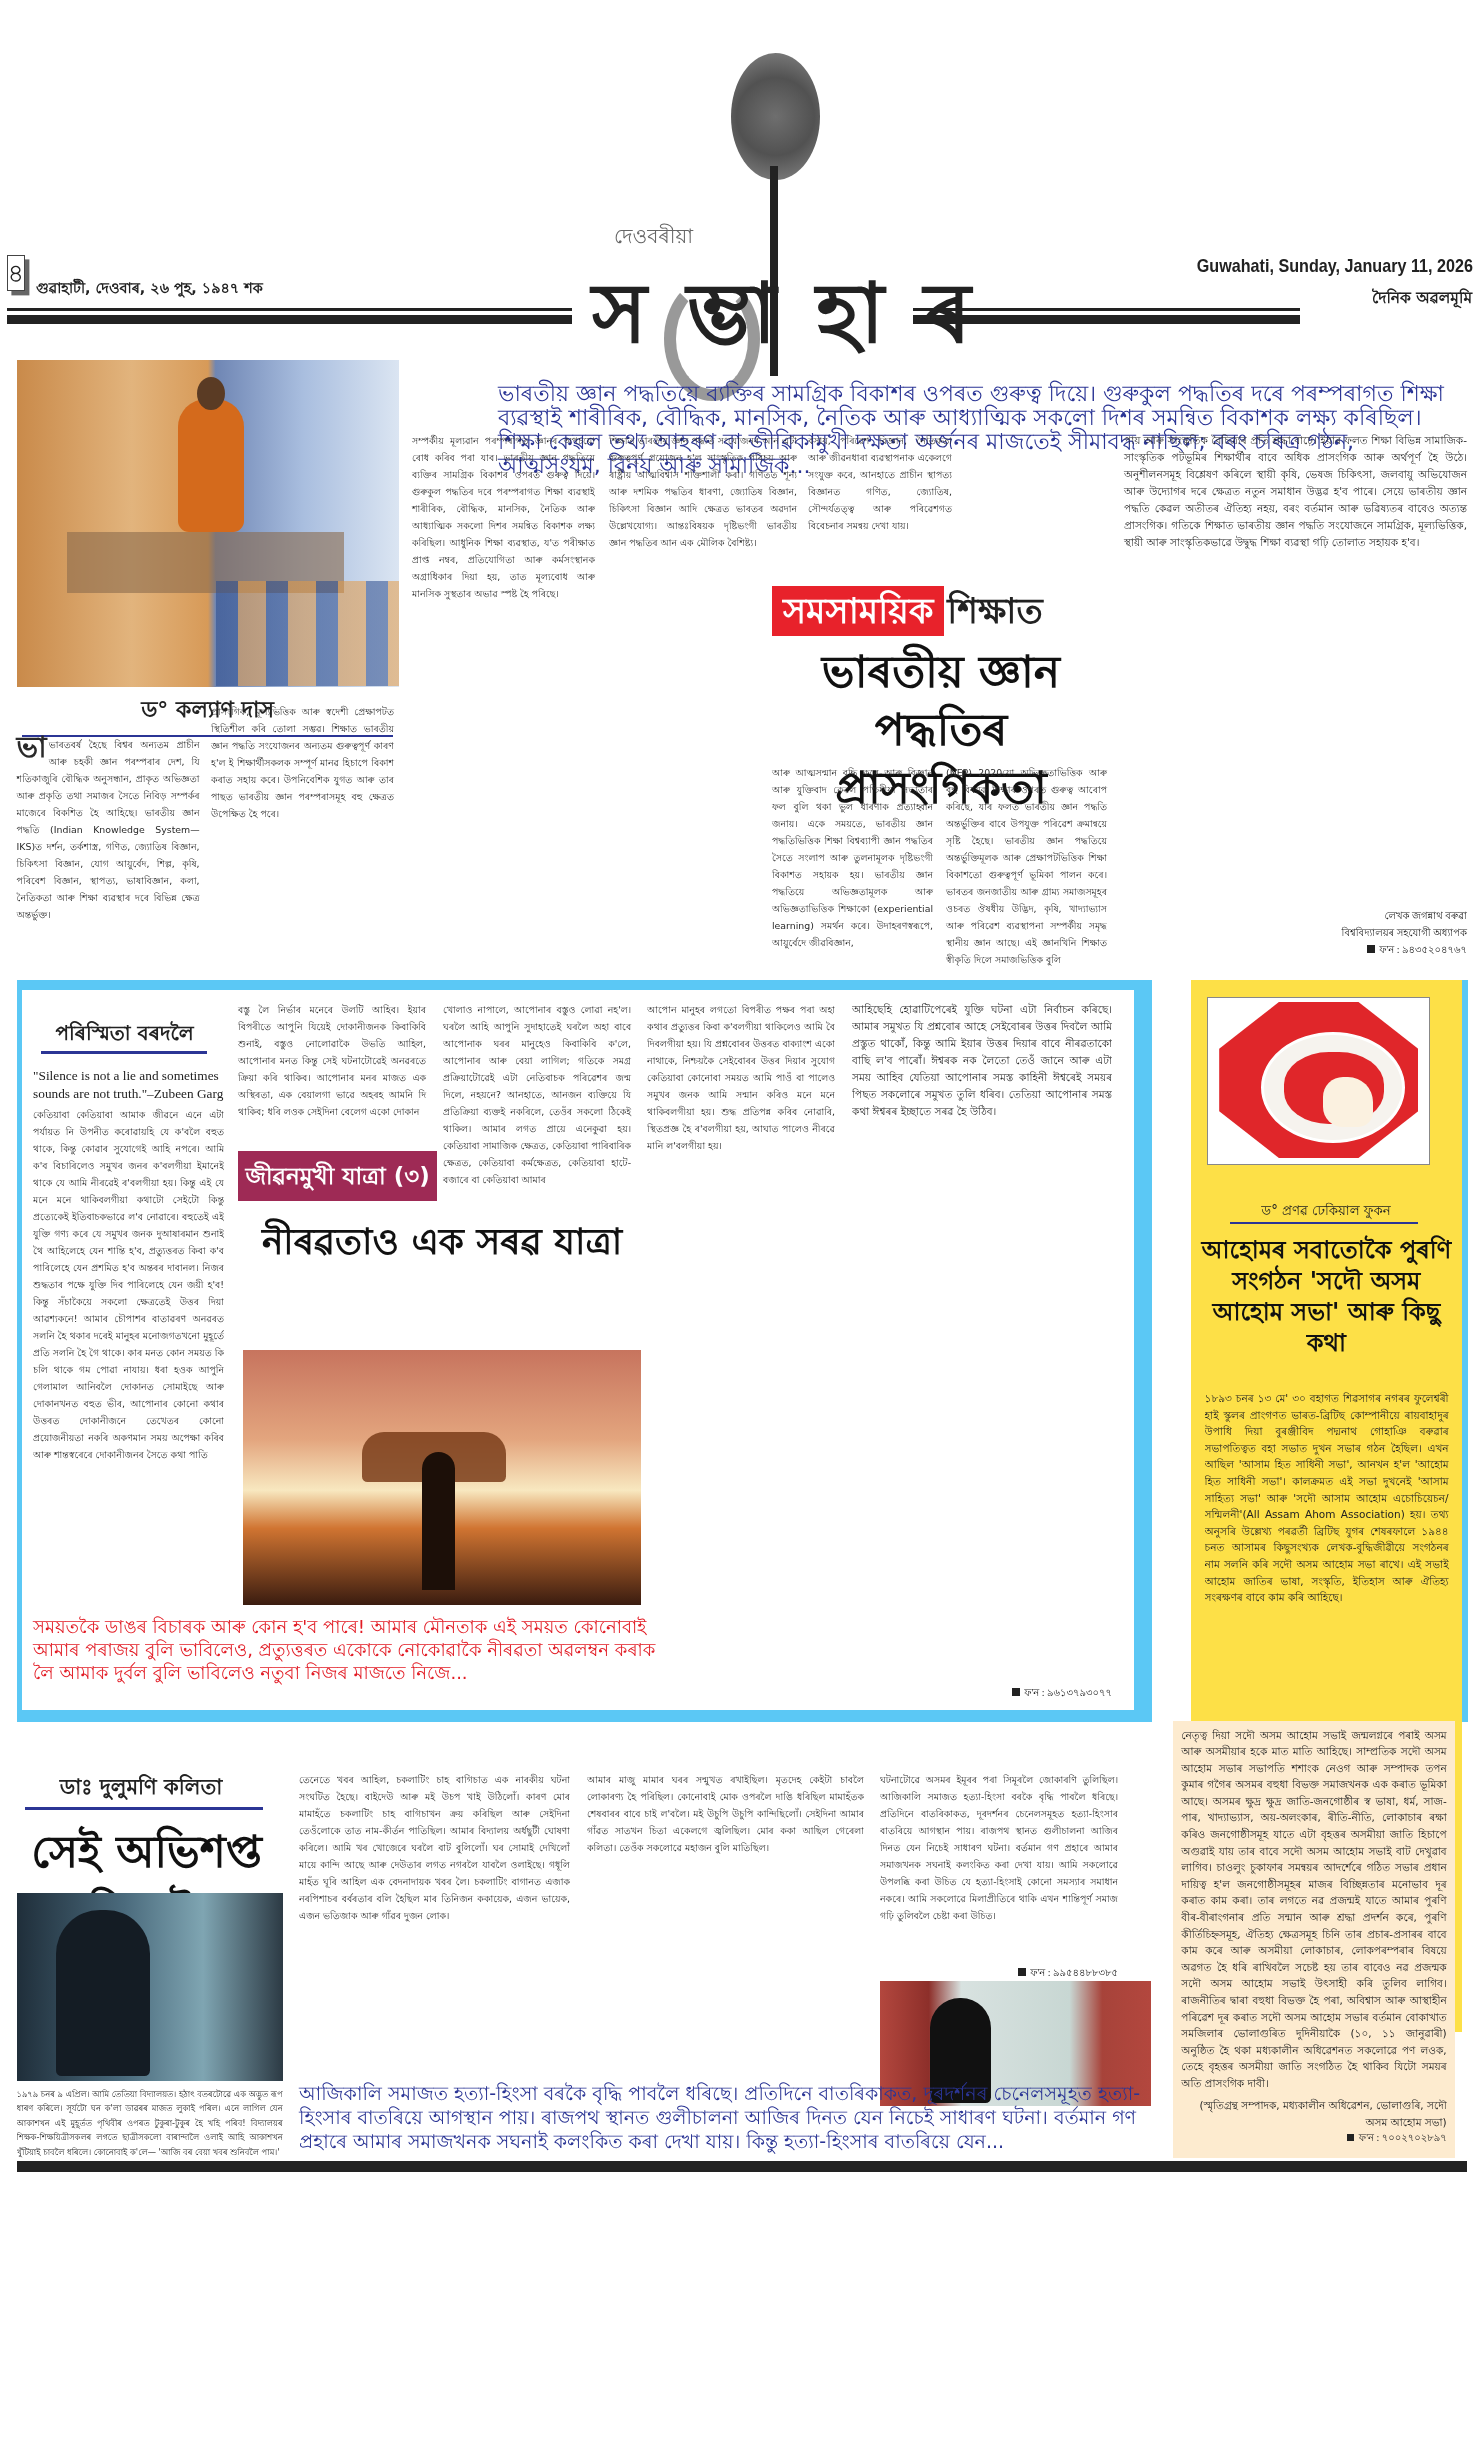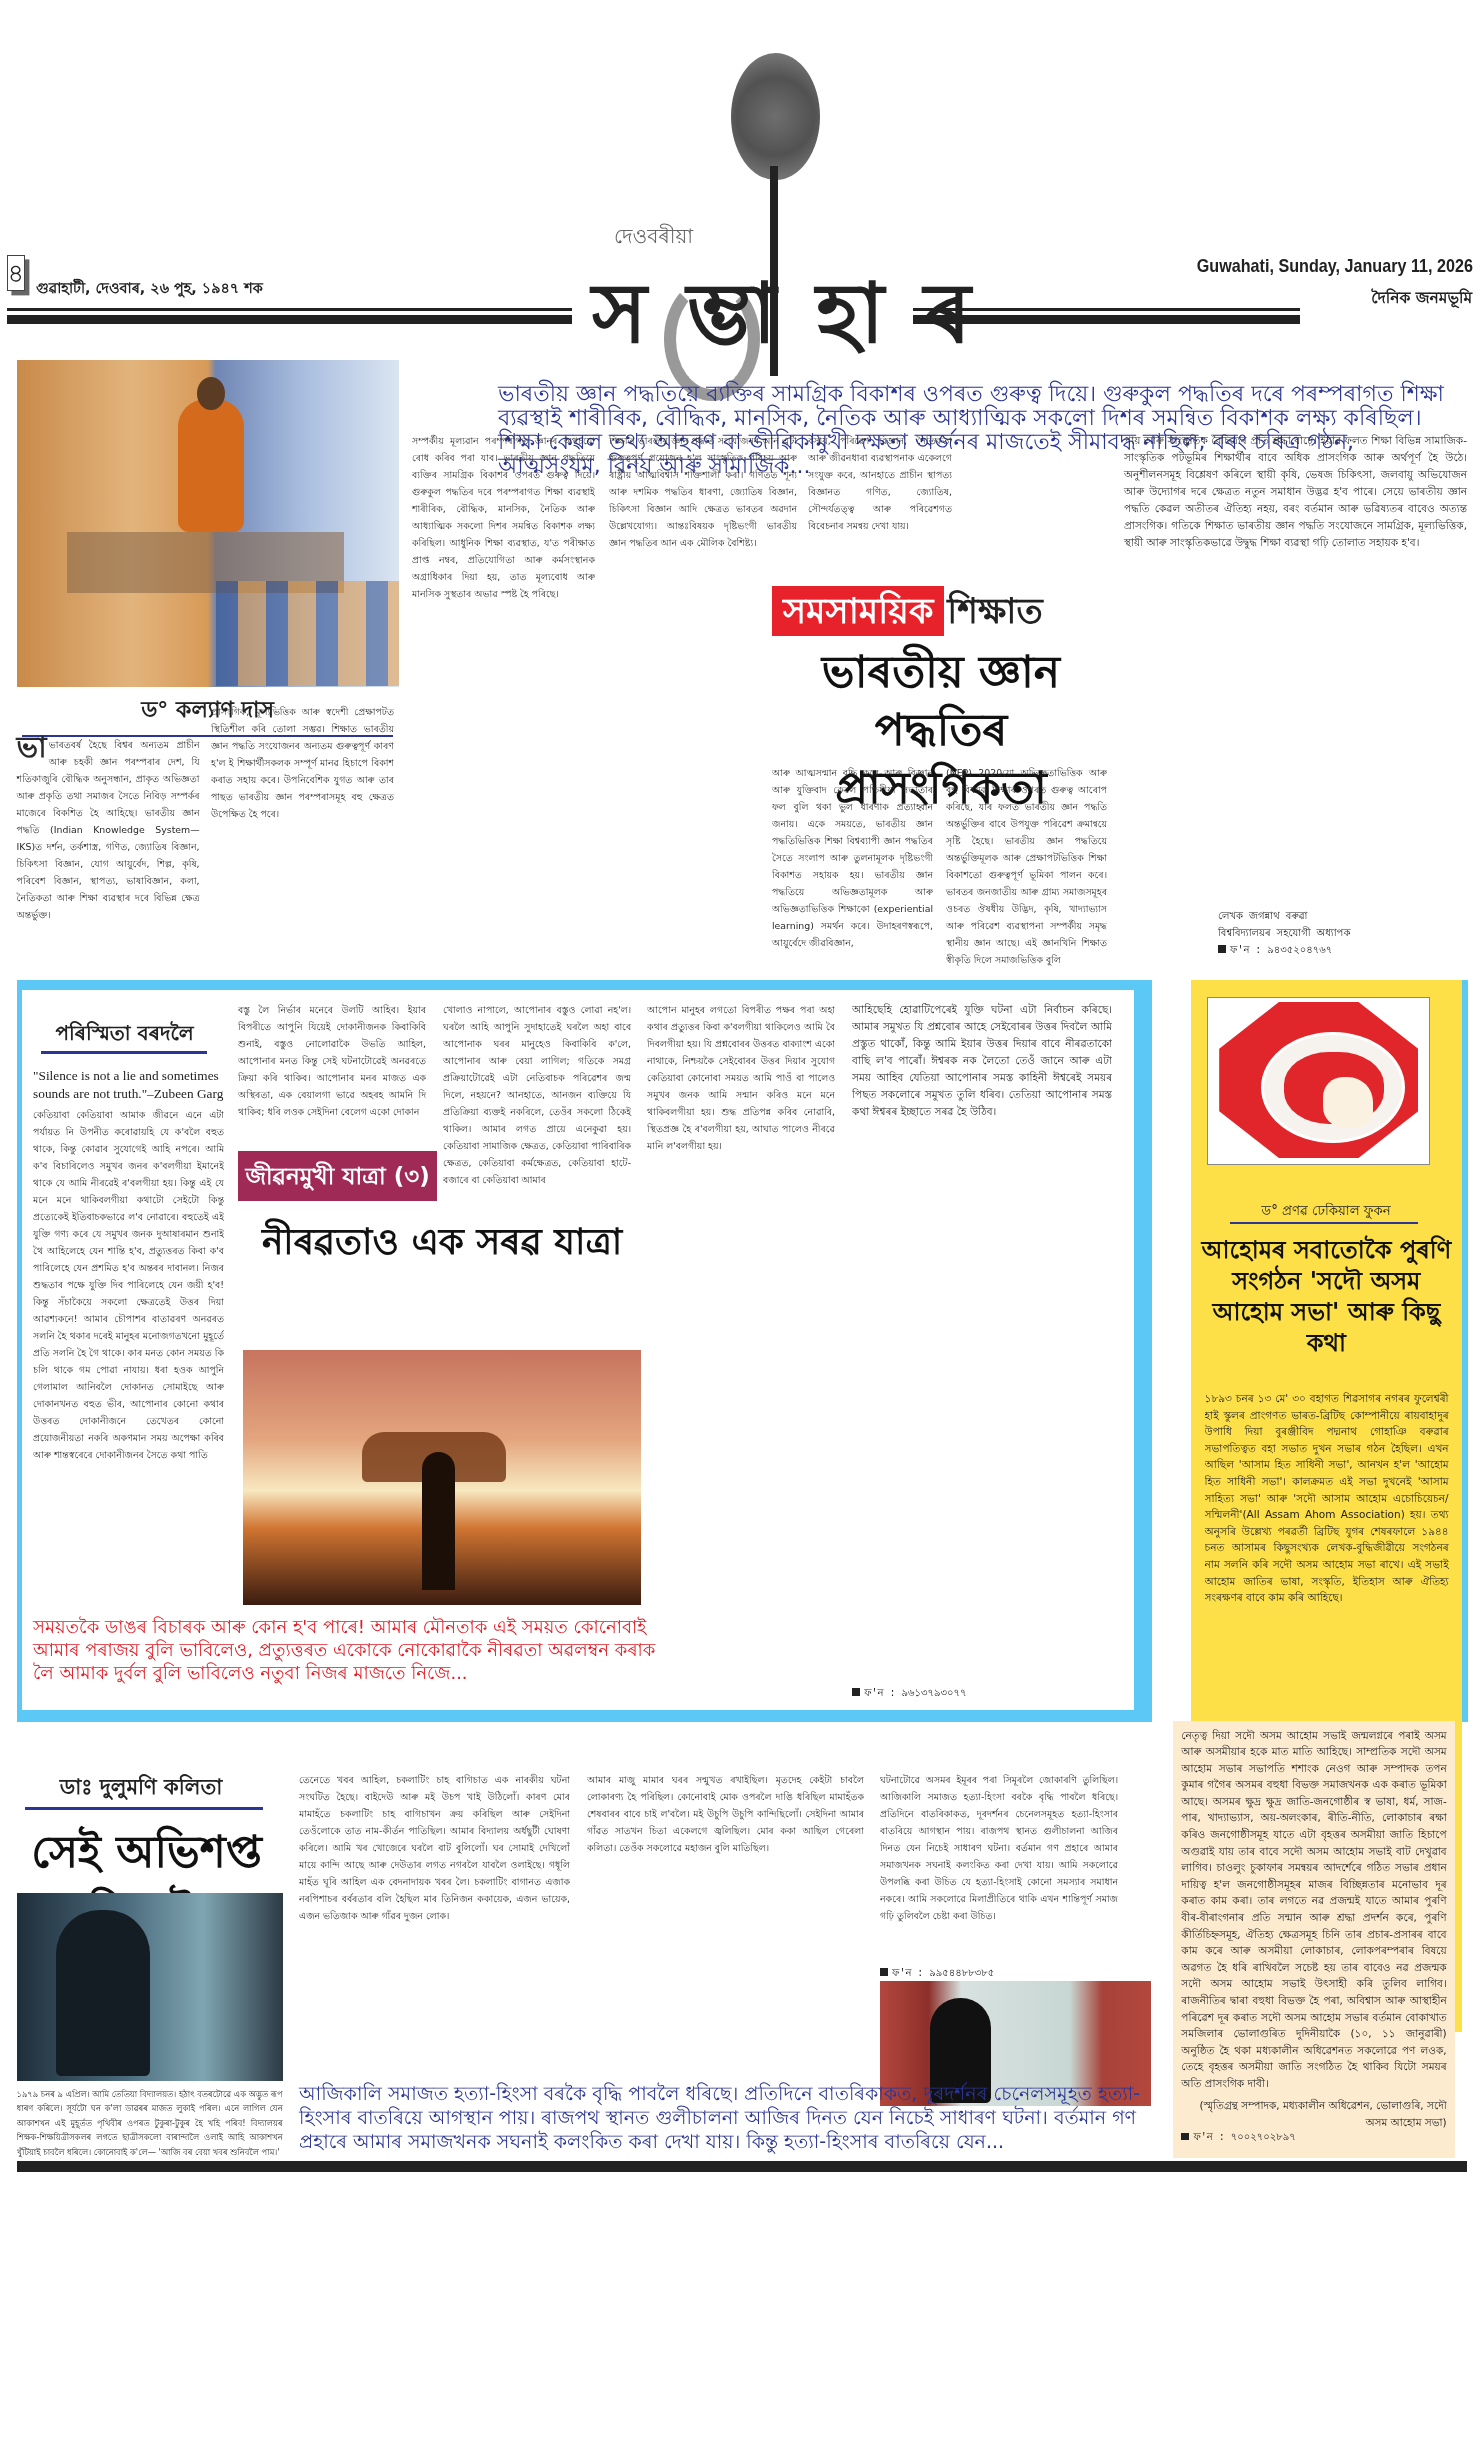--- a/index.html
+++ b/index.html
@@ -25,21 +25,21 @@
   .img-edu .sage{position:absolute;left:161px;top:39px;width:66px;height:133px;border-radius:28px 28px 11px 11px;background:#d46a1c;}
   .img-edu .head{position:absolute;left:180px;top:16.6px;width:28px;height:33px;border-radius:50%;background:#5a3b24;}
   .img-edu .steps{position:absolute;left:50px;top:172px;width:277px;height:61px;background:#8a6a4c;opacity:.6;}
   .img-edu .desks{position:absolute;left:199px;top:221px;width:183px;height:105px;background:repeating-linear-gradient(90deg,#2b4b8c 0 22px,#e39a46 22px 50px);opacity:.55;}
   .author{font-family:"DejaVu Sans",sans-serif;font-weight:bold;color:#222;text-align:center;}
   .author-line{height:2.8px;background:#2b3595;}
   .hl-box{left:772px;top:584px;width:338px;}
   .hl-tag{display:inline-block;background:#e8222b;color:#fff;font-family:"DejaVu Sans",sans-serif;font-weight:bold;font-size:35px;line-height:50px;padding:0 11px;}
   .hl-tag-rest{font-family:"DejaVu Sans",sans-serif;font-weight:bold;font-size:35px;}
   .hl-main{font-family:"DejaVu Sans",sans-serif;font-weight:bold;font-size:44px;line-height:58px;text-align:center;color:#111;}
-  .phone{font-family:Liberation Mono, monospace;font-size:10px;color:#222;}
+  .phone{font-family:Liberation Serif, serif;font-size:10px;text-align:right;color:#222;}
   .sq{display:inline-block;width:7.7px;height:7.7px;background:#222;margin-right:4.4px;}
   
   .bluebox{left:16.6px;top:980px;width:1451px;height:742px;background:#5bc8f5;}
   .bluebox-inner{position:absolute;left:5.5px;top:10px;width:1112px;height:720px;background:#fff;}
   .ahom-panel{position:absolute;left:1135px;top:0;width:310px;height:742px;background:#fff;}
   .ahom-inner{position:absolute;left:39px;top:0;width:271px;height:1052px;background:#fde047;}
   .series-tag{background:#9e2a55;color:#fff;font-family:"DejaVu Sans",sans-serif;font-weight:bold;font-size:23px;line-height:50px;text-align:center;}
   .big-hl{font-family:"DejaVu Sans",sans-serif;font-weight:bold;font-size:36px;line-height:72px;text-align:center;color:#111;}
   .img-sunset{background:linear-gradient(180deg,#c7745e 0%,#e3a57e 35%,#f8e8c0 55%,#d07431 70%,#3a1c10 100%);}
   .silhouette{position:absolute;left:45%;top:40%;width:33px;height:138px;background:#1c0f08;border-radius:16.6px 16.6px 0 0;}
@@ -72,21 +72,21 @@
 <div class="abs rule-thin" style="left:6.6px;top:308px;width:565px;"></div>
 <div class="abs rule-thick" style="left:6.6px;top:315px;width:565px;"></div>
 <div class="abs logo-tree"></div>
 <div class="abs logo-trunk"></div>
 <div class="abs logo-swoosh"></div>
 <div class="abs logo-small">দেওবৰীয়া</div>
 <div class="abs logo-big">স ম্ভা হা ৰ</div>
 <div class="abs rule-thin" style="left:913px;top:308px;width:387px;"></div>
 <div class="abs rule-thick" style="left:913px;top:315px;width:387px;"></div>
 <div class="abs date-en">Guwahati, Sunday, January 11, 2026</div>
-<div class="abs paper-name">দৈনিক জনমভূমি</div>
+<div class="abs paper-name">দৈনিক অৱলমূমি</div>
 
 <div class="abs intro">ভাৰতীয় জ্ঞান পদ্ধতিয়ে ব্যক্তিৰ সামগ্ৰিক বিকাশৰ ওপৰত গুৰুত্ব দিয়ে। গুৰুকুল পদ্ধতিৰ দৰে পৰম্পৰাগত শিক্ষা ব্যৱস্থাই শাৰীৰিক, বৌদ্ধিক, মানসিক, নৈতিক আৰু আধ্যাত্মিক সকলো দিশৰ সমন্বিত বিকাশক লক্ষ্য কৰিছিল। শিক্ষা কেৱল তথ্য আহৰণ বা জীৱিকামুখী দক্ষতা অৰ্জনৰ মাজতেই সীমাবদ্ধ নাছিল; বৰং চৰিত্ৰ গঠন, আত্মসংযম, বিনয় আৰু সামাজিক...</div>
 
 <div class="abs img-edu">
   <div class="steps"></div>
     <div class="sage"></div>
     <div class="head"></div>
     <div class="desks"></div>
 </div>
 

